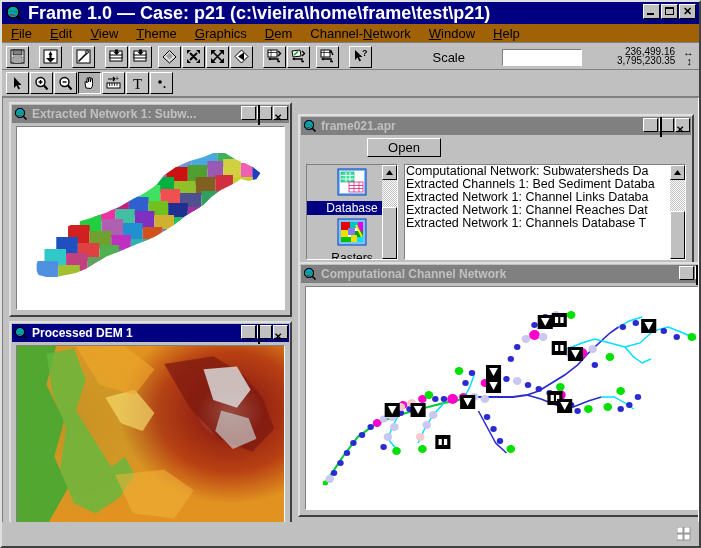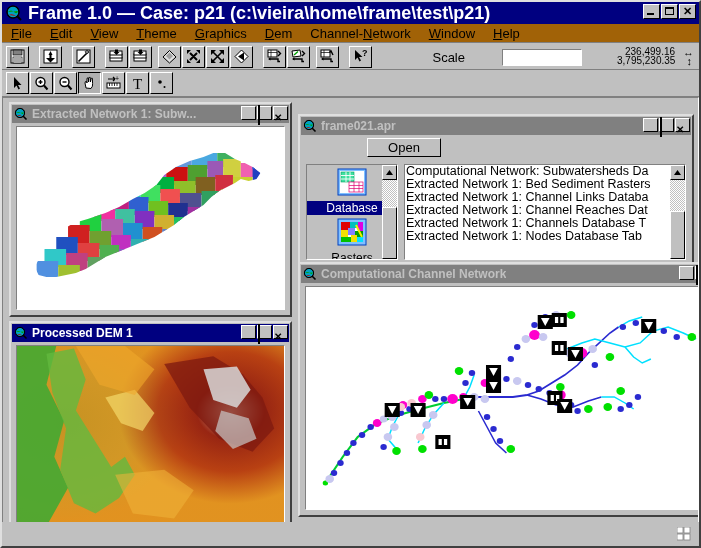--- a/index.html
+++ b/index.html
@@ -597,25 +597,24 @@
                 <path d="M3.5 0 L7 5 L0 5 Z" fill="#000"></path>
               </svg>
           </div>
           <div class="sb-track" style="top:15px;bottom:0;"></div>
           <div class="sb-thumb" style="top:42px;height:52px;"></div>
         </div>
       </div>
 
       <div id="list-panel">
         <div class="list-row">Computational Network: Subwatersheds Da</div>
-        <div class="list-row">Extracted Network 1: Bed Sediment Rasters</div>
+        <div class="list-row">Extracted Channels 1: Bed Sediment Databa</div>
         <div class="list-row">Extracted Network 1: Channel Links Databa</div>
         <div class="list-row">Extracted Network 1: Channel Reaches Dat</div>
         <div class="list-row">Extracted Network 1: Channels Database T</div>
-        <div class="list-row">Extracted Network 1: Nodes Database Tab</div>
         <div id="list-scroll">
           <div class="sb-arrow" style="top:0;">
             <svg width="7" height="5" viewBox="0 0 7 5">
                 <path d="M3.5 0 L7 5 L0 5 Z" fill="#000"></path>
               </svg>
           </div>
           <div class="sb-track" style="top:15px;bottom:0;"></div>
           <div class="sb-thumb" style="top:46px;height:48px;"></div>
         </div>
       </div>

